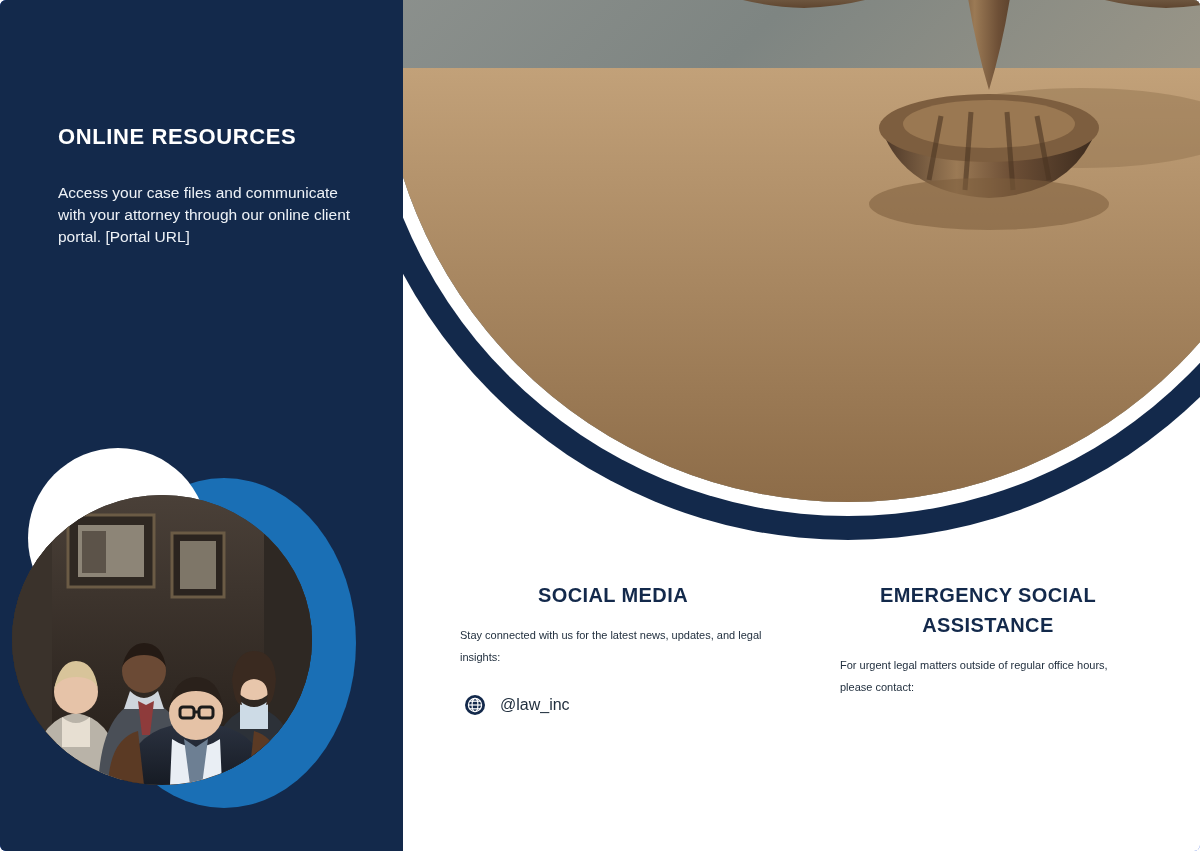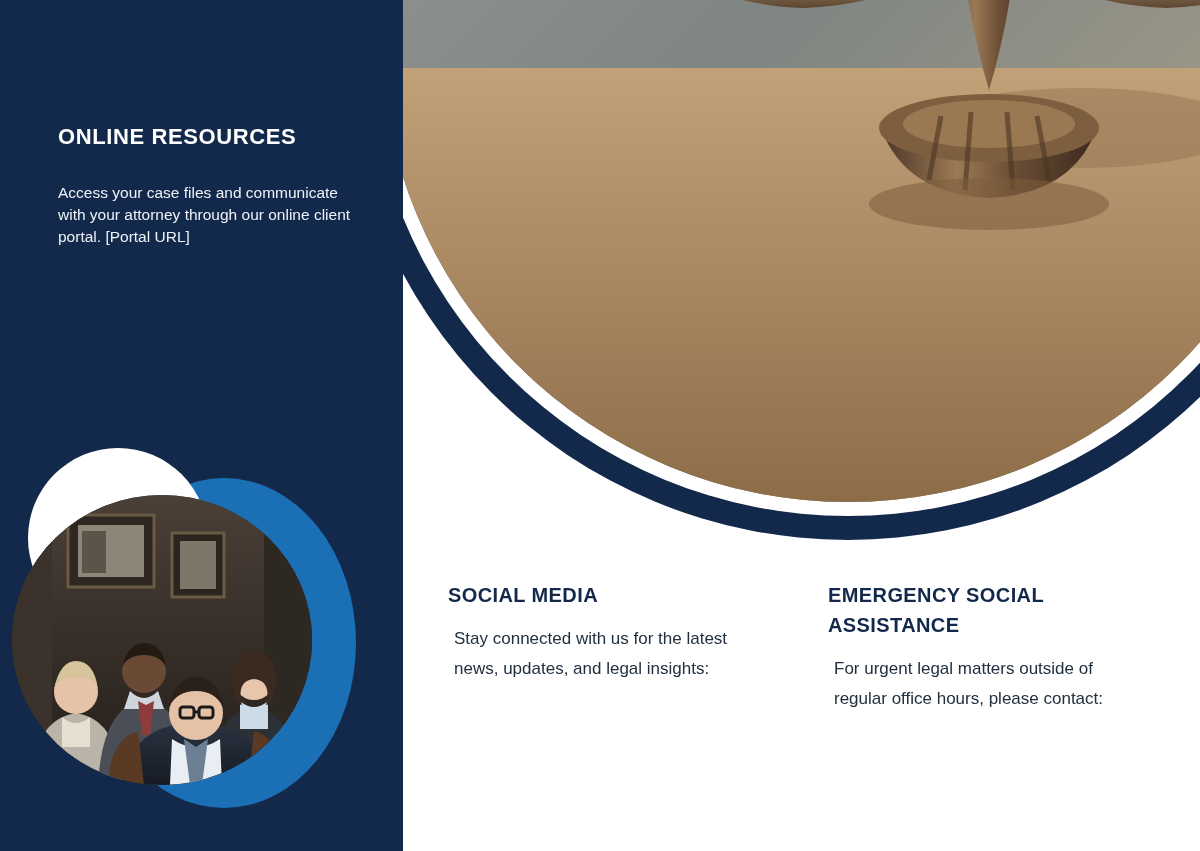--- a/index.html
+++ b/index.html
@@ -9,20 +9,21 @@
   }
   body {
     font-family: "Liberation Sans", sans-serif;
   }
   #page {
     position: relative;
     width: 1200px;
     height: 851px;
     overflow: hidden;
     background: #1d4ed8;
+    border-radius: 6px;
   }
 
   
   .left-panel {
     position: absolute;
     left: 0;
     top: 0;
     width: 403px;
     height: 851px;
     background: #13294b;
@@ -134,26 +135,27 @@
     top: 580px;
     width: 320px;
   }
   .sec-title {
     color: #13294b;
     font-size: 20px;
     font-weight: bold;
     letter-spacing: 0.4px;
     margin: 0 0 14px 0;
     line-height: 30px;
+    text-align: center;
   }
   .sec-body {
     color: #22303f;
-    font-size: 17px;
-    line-height: 30px;
-    margin: 6px;
+    font-size: 11px;
+    line-height: 22px;
+    margin: 12px;
   }
   .contact-row {
     display: flex;
     align-items: center;
     margin-top: 26px;
     padding-left: 16px;
   }
   .contact-row .ico {
     width: 22px;
     height: 22px;
@@ -320,20 +322,35 @@
           <line x1="626" y1="544" x2="632" y2="622"></line>
           <line x1="656" y1="548" x2="668" y2="612"></line>
         </g>
         <ellipse cx="608" cy="636" rx="120" ry="26" fill="#7c5c3d" opacity="0.55"></ellipse>
       </svg>
     </div>
 
     <div class="col-social">
       <div class="sec-title">SOCIAL MEDIA</div>
       <p class="sec-body">Stay connected with us for the latest news, updates, and legal insights:</p>
+      <div class="contact-row">
+        <span class="ico">
+          <svg width="22" height="22" viewBox="0 0 22 22" xmlns="http://www.w3.org/2000/svg">
+            <circle cx="11" cy="11" r="10" fill="#13294b"></circle>
+            <g stroke="#ffffff" stroke-width="1.2" fill="none">
+              <circle cx="11" cy="11" r="6.6"></circle>
+              <ellipse cx="11" cy="11" rx="2.9" ry="6.6"></ellipse>
+              <line x1="4.4" y1="11" x2="17.6" y2="11"></line>
+              <line x1="5.4" y1="7.2" x2="16.6" y2="7.2"></line>
+              <line x1="5.4" y1="14.8" x2="16.6" y2="14.8"></line>
+            </g>
+          </svg>
+        </span>
+        <span class="txt">@law_inc</span>
+      </div>
     </div>
 
     <div class="col-emergency">
       <div class="sec-title">EMERGENCY SOCIAL ASSISTANCE</div>
       <p class="sec-body">For urgent legal matters outside of regular office hours, please contact:</p>
     </div>
 
   </div>
 </div>
 

